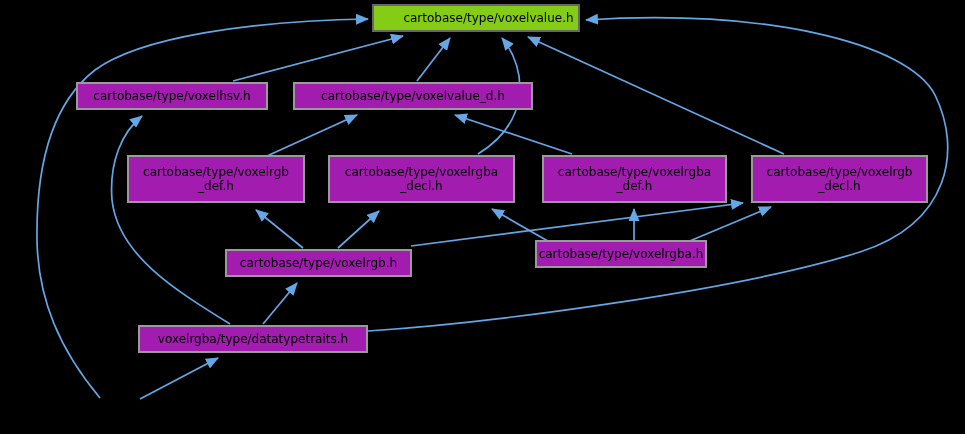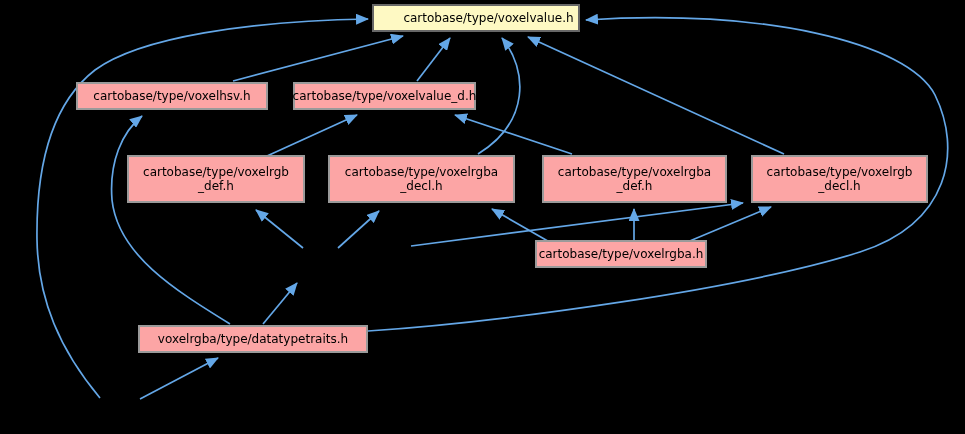--- a/index.html
+++ b/index.html
@@ -1,22 +1,22 @@
 <!DOCTYPE html>
 <html><head>
 <meta charset="utf-8">
 <style>
   html,body{margin:0;padding:0;background:#000;}
   #canvas{position:relative;width:965px;height:434px;background:#000;overflow:hidden;
           font-family:"DejaVu Sans", sans-serif;}
   #edges{position:absolute;left:0;top:0;}
-  .node{position:absolute;box-sizing:border-box;background:#fca5a5;border:2px solid #9a9a9a;
+  .node{position:absolute;box-sizing:border-box;background:#a21caf;border:2px solid #9a9a9a;
         color:#000;font-size:12px;line-height:14px;display:flex;align-items:center;justify-content:center;
         text-align:center;white-space:pre-line;cursor:pointer;}
-  .node.root{background:#fef9c3;border-color:#676767;cursor:default;padding-left:25px;}
+  .node.root{background:#84cc16;border-color:#676767;cursor:default;padding-left:25px;}
 </style>
 </head>
 <body>
 
 <div id="canvas">
 
   <svg id="edges" width="965" height="434" viewBox="0 0 965 434">
     <defs>
       <marker id="arrow" markerUnits="userSpaceOnUse" markerWidth="14" markerHeight="11" refX="12" refY="5.5" orient="auto">
         <path d="M0,0 L13,5.5 L0,11 z" fill="#64a7e7"></path>
@@ -40,33 +40,34 @@
       <path marker-end="url(#arrow)" d="M673,248 L771,207"></path>
       <path marker-end="url(#arrow)" d="M263,324 L297,283"></path>
       <path marker-end="url(#arrow)" d="M140,399 L218,358"></path>
     </g>
   </svg>
 
   <div class="node root" style="left:372px;top:4px;width:208px;height:28px">cartobase/type/voxelvalue.h</div>
 
   <div class="node" style="left:76px;top:82px;width:192px;height:28px">cartobase/type/voxelhsv.h</div>
 
-  <div class="node" style="left:293px;top:82px;width:183px;height:28px">cartobase/type/voxelvalue_d.h</div>
+  <div class="node" style="left:293px;top:82px;width:240px;height:28px">cartobase/type/voxelvalue_d.h</div>
 
   <div class="node" style="left:127px;top:155px;width:178px;height:48px">cartobase/type/voxelrgb
 _def.h</div>
 
   <div class="node" style="left:328px;top:155px;width:187px;height:48px">cartobase/type/voxelrgba
 _decl.h</div>
 
   <div class="node" style="left:542px;top:155px;width:185px;height:48px">cartobase/type/voxelrgba
 _def.h</div>
 
   <div class="node" style="left:751px;top:155px;width:177px;height:48px">cartobase/type/voxelrgb
 _decl.h</div>
 
+  <div class="node" style="left:225px;top:249px;width:187px;height:28px">cartobase/type/voxelrgb.h</div>
 
   <div class="node" style="left:535px;top:240px;width:172px;height:28px">cartobase/type/voxelrgba.h</div>
 
   <div class="node" style="left:138px;top:325px;width:230px;height:28px">voxelrgba/type/datatypetraits.h</div>
 
 
 </div>
 
 </body></html>

